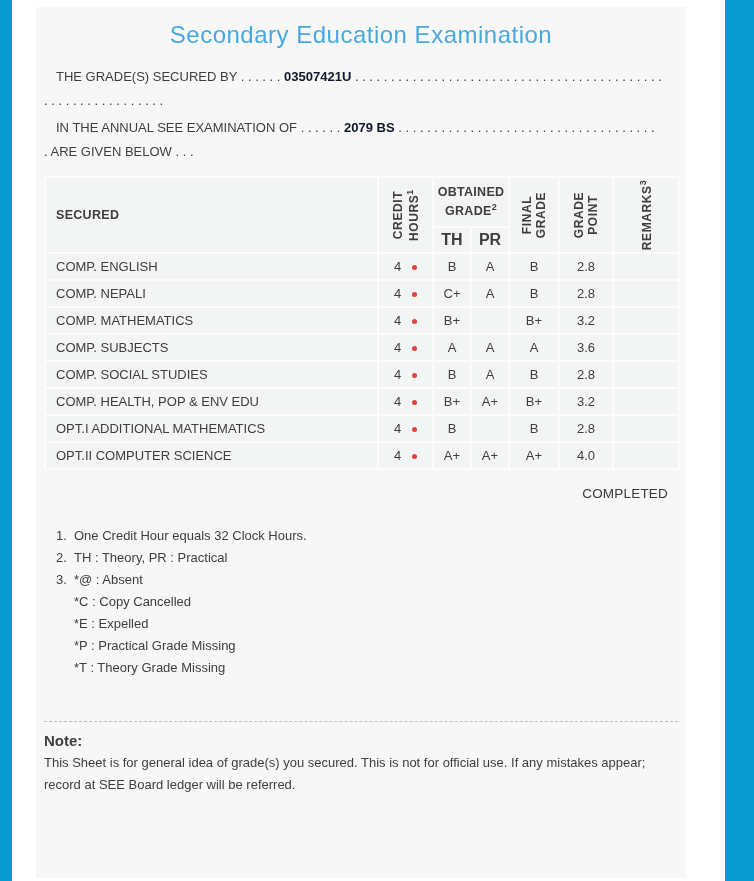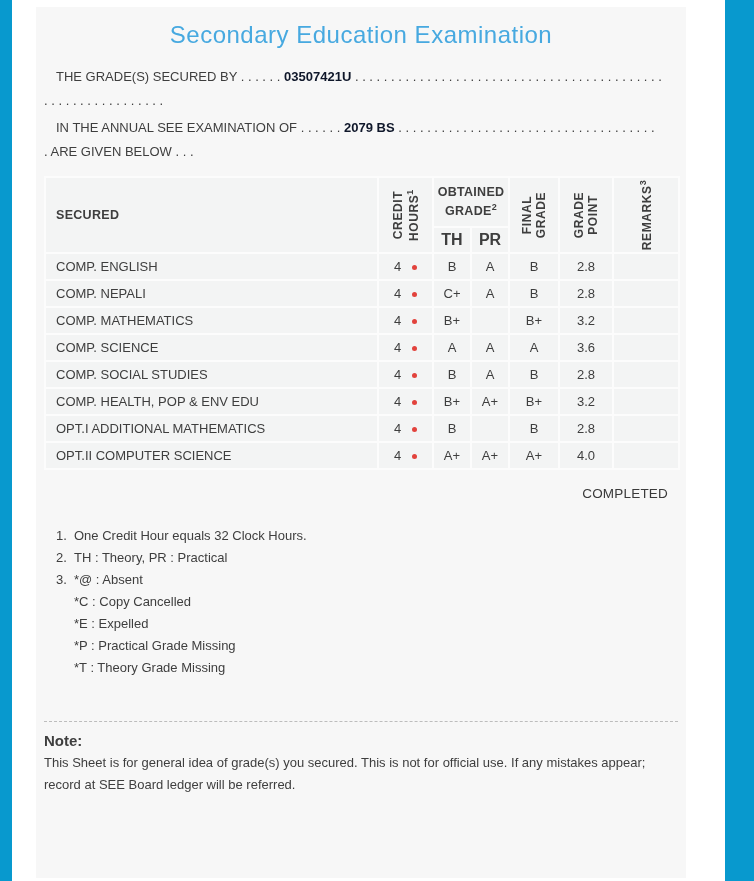--- a/index.html
+++ b/index.html
@@ -126,21 +126,21 @@
       <td class="subj"><span>COMP. MATHEMATICS</span></td>
       <td><span>4</span><span class="reddot" hidden=""></span></td>
       <td><span>B+</span></td>
       <td><span></span></td>
       <td><span>B+</span></td>
       <td><span>3.2</span></td>
       <td><span></span></td>
     </tr>
 
     <tr>
-      <td class="subj"><span>COMP. SCIENCE</span></td>
+      <td class="subj"><span>COMP. SUBJECTS</span></td>
       <td><span>4</span><span class="reddot"></span></td>
       <td><span>A</span></td>
       <td><span>A</span></td>
       <td><span>A</span></td>
       <td><span>3.6</span></td>
       <td><span></span></td>
     </tr>
 
     <tr>
       <td class="subj"><span>COMP. SOCIAL STUDIES</span></td>

